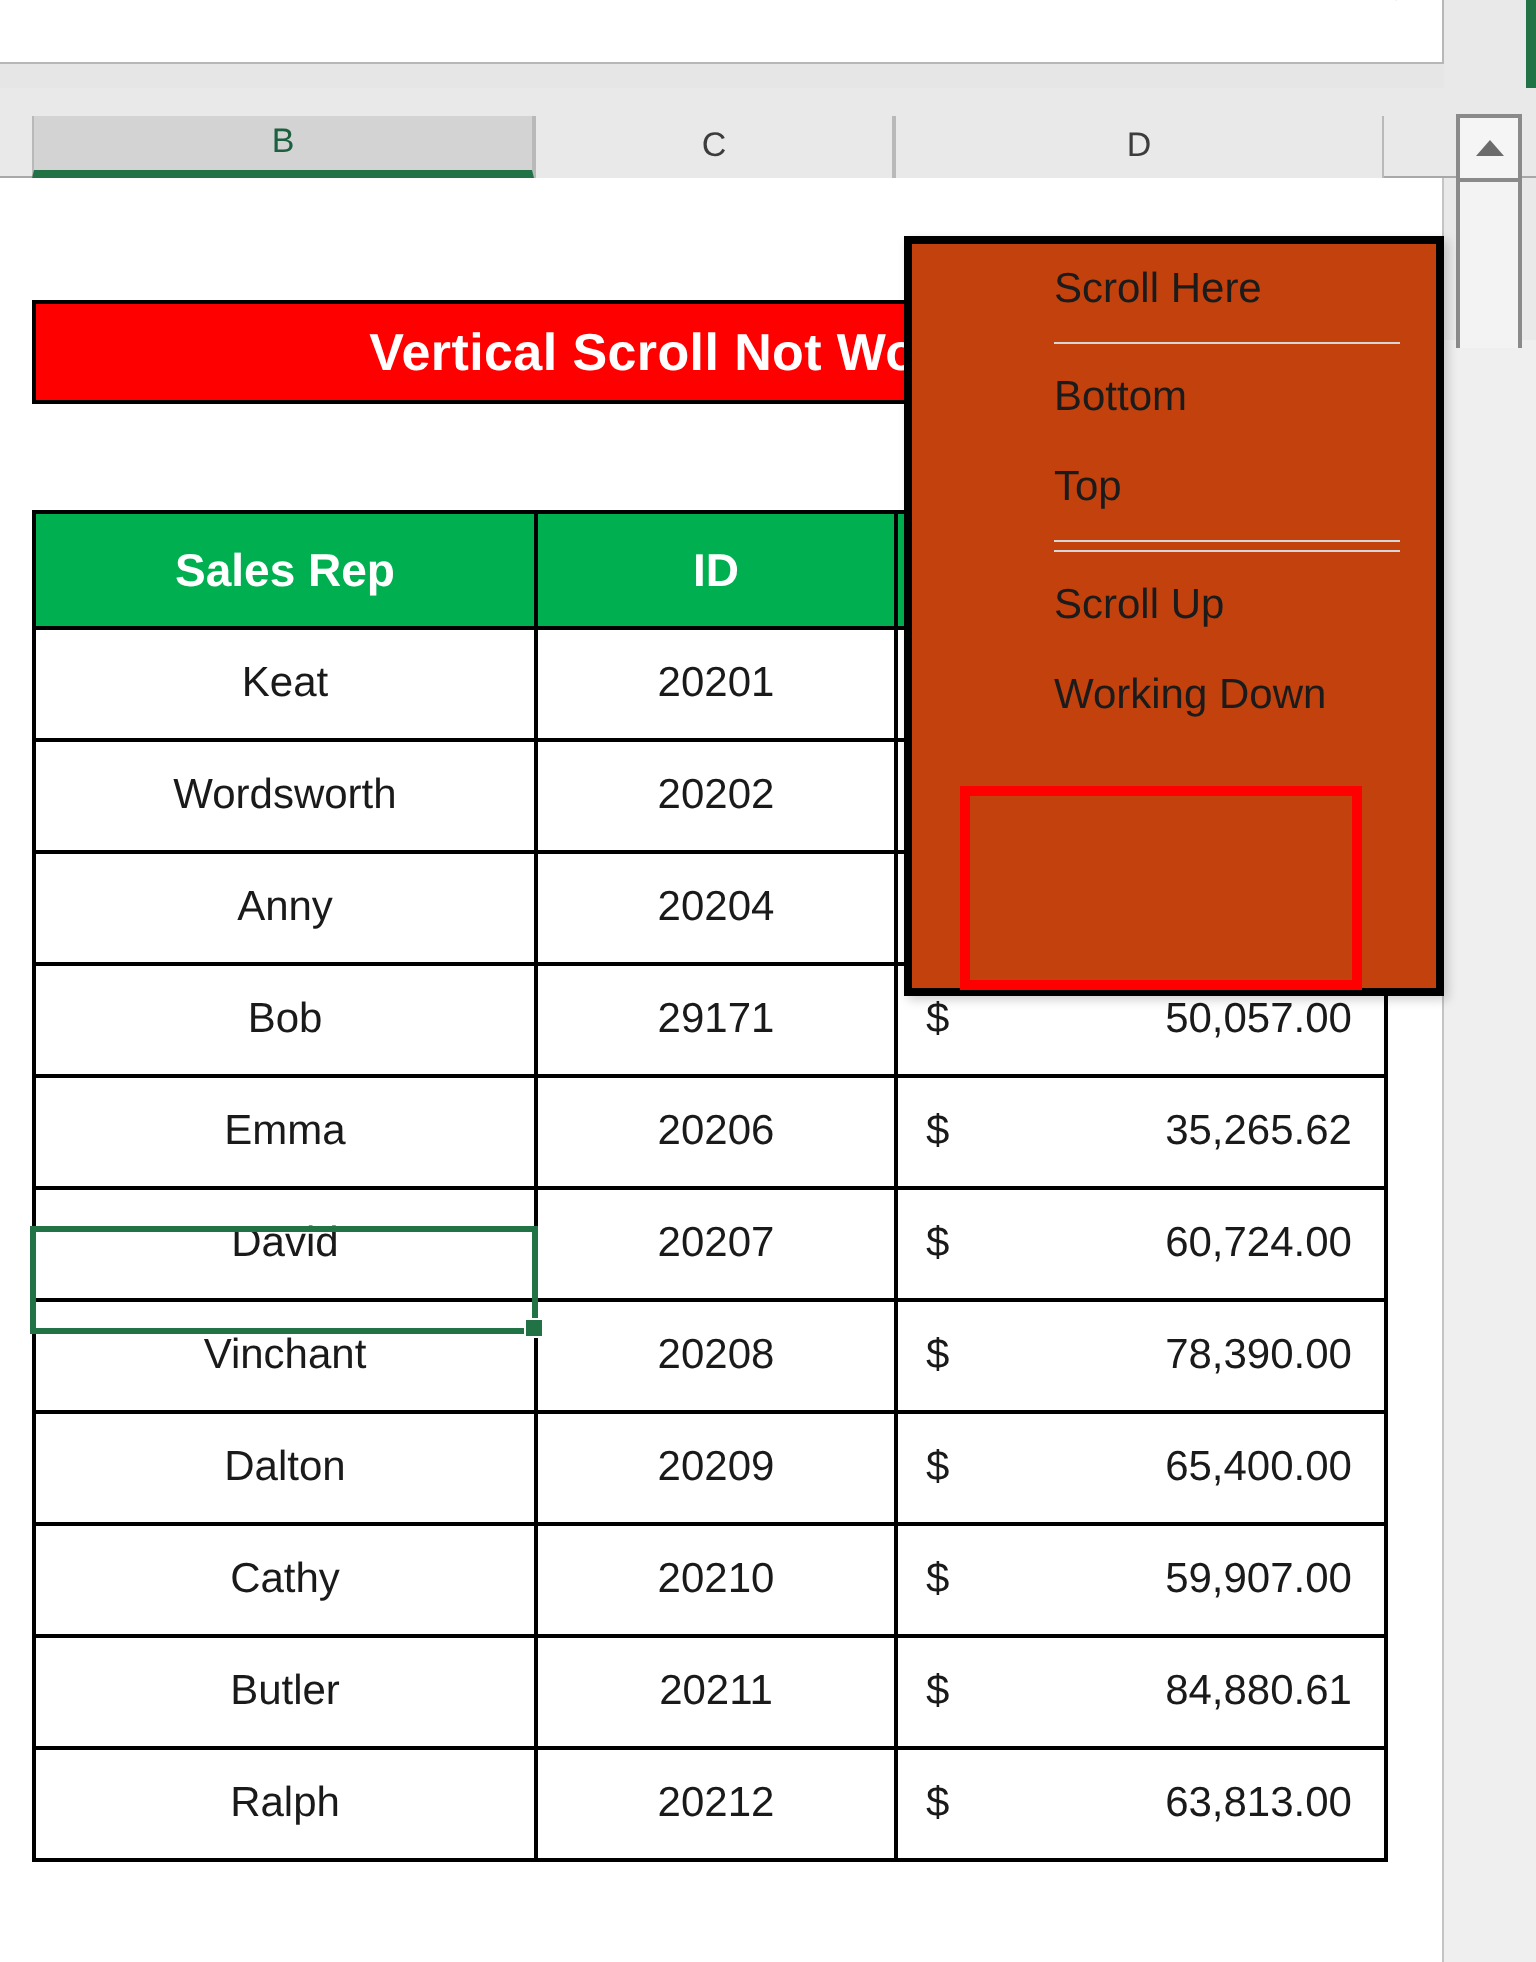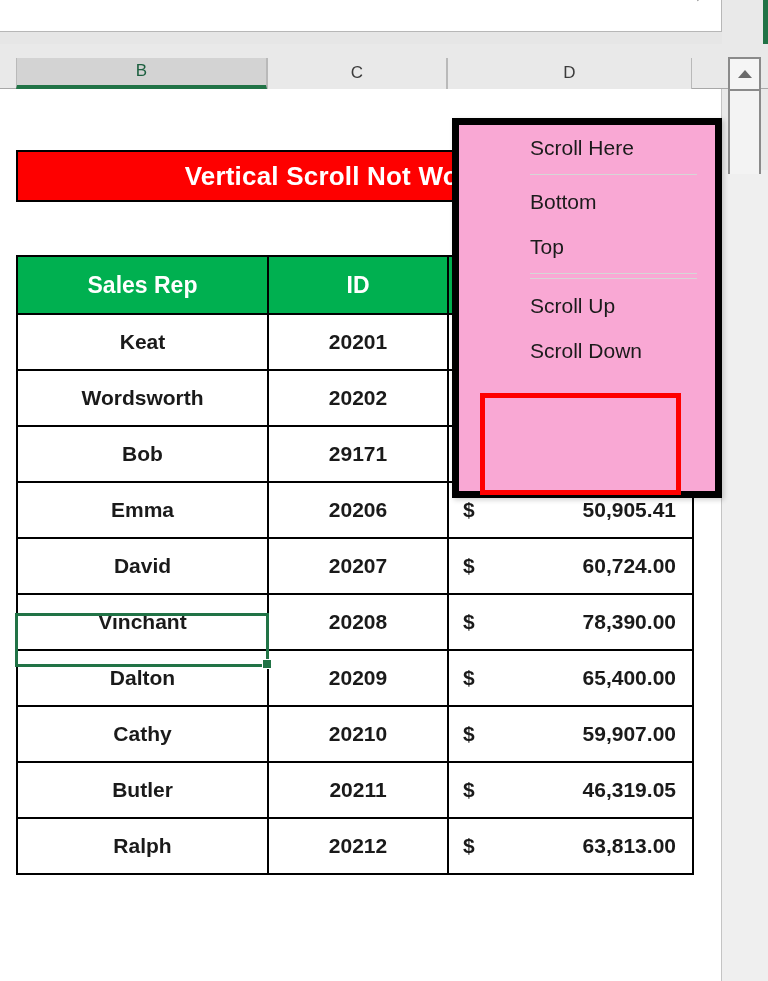--- a/index.html
+++ b/index.html
@@ -171,21 +171,21 @@
     width: 676px;
     border-collapse: collapse;
     table-layout: fixed;
   }
   .tbl th, .tbl td {
     border: 2px solid #000000;
     height: 54px;
     font-size: 21px;
     color: #1a1a1a;
     text-align: center;
-    font-weight: bold;
+    font-weight: normal;
     padding: 0;
     background: #ffffff;
     font-family: "Liberation Sans", sans-serif;
   }
   .tbl th {
     background: #00b050;
     color: #ffffff;
     font-weight: bold;
     font-size: 23px;
     height: 56px;
@@ -225,22 +225,22 @@
     background: #217346;
     border: 1px solid #ffffff;
     box-sizing: border-box;
   }
 
   
   .ctx-menu {
     position: absolute;
     left: 452px; top: 118px;
     width: 270px; height: 380px;
-    background: #f9a8d4;
-    border: 7px solid #000000;
+    background: #c2410c;
+    border: 4px solid #000000;
     box-sizing: border-box;
     box-shadow: 2px 2px 5px rgba(0,0,0,0.18);
   }
   .ctx-item {
     height: 45px;
     line-height: 45px;
     padding-left: 71px;
     font-size: 21px;
     color: #1b1b1b;
     white-space: nowrap;
@@ -304,33 +304,41 @@
             <td>Keat</td>
             <td>20201</td>
             <td class="amt-cell"></td>
           </tr>
           <tr>
             <td>Wordsworth</td>
             <td>20202</td>
             <td class="amt-cell"></td>
           </tr>
           <tr>
+            <td>Anny</td>
+            <td>20204</td>
+            <td class="amt-cell">
+              <span class="cur">$</span>
+              <span class="val">66,666.00</span>
+            </td>
+          </tr>
+          <tr>
             <td>Bob</td>
             <td>29171</td>
             <td class="amt-cell">
               <span class="cur">$</span>
               <span class="val">50,057.00</span>
             </td>
           </tr>
           <tr>
             <td>Emma</td>
             <td>20206</td>
             <td class="amt-cell">
               <span class="cur">$</span>
-              <span class="val">50,905.41</span>
+              <span class="val">35,265.62</span>
             </td>
           </tr>
           <tr>
             <td>David</td>
             <td>20207</td>
             <td class="amt-cell">
               <span class="cur">$</span>
               <span class="val">60,724.00</span>
             </td>
           </tr>
@@ -356,21 +364,21 @@
             <td class="amt-cell">
               <span class="cur">$</span>
               <span class="val">59,907.00</span>
             </td>
           </tr>
           <tr>
             <td>Butler</td>
             <td>20211</td>
             <td class="amt-cell">
               <span class="cur">$</span>
-              <span class="val">46,319.05</span>
+              <span class="val">84,880.61</span>
             </td>
           </tr>
           <tr>
             <td>Ralph</td>
             <td>20212</td>
             <td class="amt-cell">
               <span class="cur">$</span>
               <span class="val">63,813.00</span>
             </td>
           </tr>
@@ -392,18 +400,18 @@
   <div class="vsb-track"></div>
 
   <div class="ctx-menu" id="ctx-menu">
       <div class="ctx-item">Scroll Here</div>
       <div class="ctx-sep"></div>
       <div class="ctx-item">Bottom</div>
       <div class="ctx-item">Top</div>
       <div class="ctx-sep"></div>
       <div class="ctx-sep"></div>
       <div class="ctx-item">Scroll Up</div>
-      <div class="ctx-item">Scroll Down</div>
+      <div class="ctx-item">Working Down</div>
     </div>
 
   <div class="hl-box"></div>
 
 </div>
 
 </body></html>

